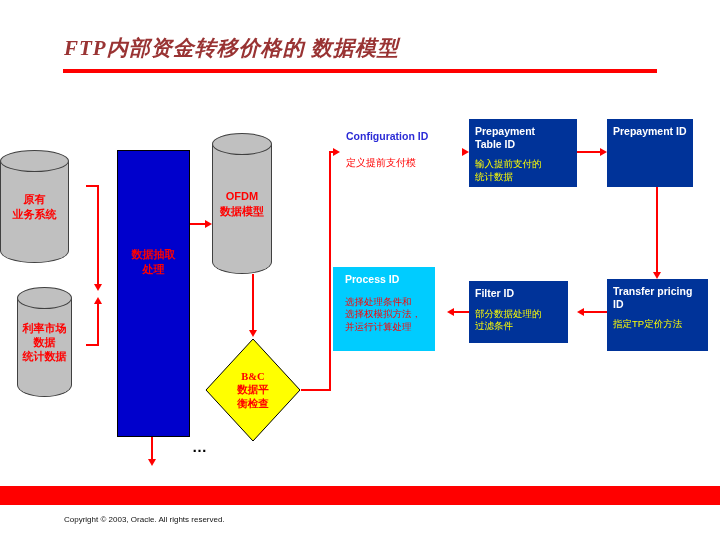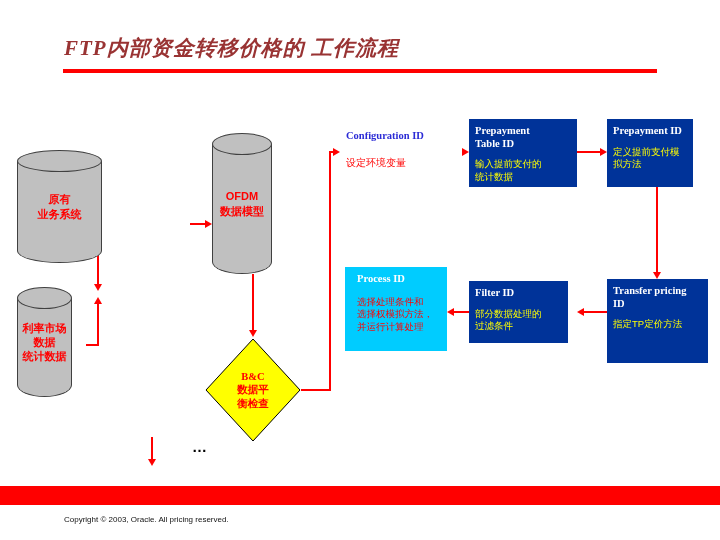--- a/index.html
+++ b/index.html
@@ -14,63 +14,63 @@
   
   .cyl{position:absolute;z-index:2;}
   .cyl .cap{position:absolute;left:0;right:0;top:0;height:22px;border:1px solid #404040;
             border-radius:50%;background:#c0c0c0;z-index:2;box-sizing:border-box;}
   .cyl .tube{position:absolute;left:0;right:0;top:11px;bottom:0;background:#c0c0c0;
              border:1px solid #404040;border-top:none;box-sizing:border-box;
              border-radius:0 0 50% 50% / 0 0 12px 12px;}
   .cyl .lbl{position:absolute;left:0;right:0;top:0;bottom:0;display:flex;align-items:center;
             justify-content:center;text-align:center;color:#ff0000;font-size:11px;font-weight:bold;
             white-space:pre-line;line-height:1.3;z-index:3;}
-  .cyl-src{left:17px;top:150px;width:69px;height:113px;padding-left:16px;}
+  .cyl-src{left:0;top:150px;width:69px;height:113px;}
   .cyl-mkt{left:17px;top:287px;width:55px;height:110px;}
   .cyl-ofdm{left:212px;top:133px;width:60px;height:141px;}
   
   .extract{position:absolute;left:117px;top:150px;width:73px;height:287px;background:#0000cc;
            border:1px solid #000;z-index:2;box-sizing:border-box;}
   .extract .lbl{position:absolute;left:0;right:0;top:96px;text-align:center;color:#ff0000;
                 font-weight:bold;font-size:11px;white-space:pre-line;line-height:1.35;}
   
   .diamond{position:absolute;left:205px;top:338px;width:96px;height:104px;z-index:2;}
   .diamond svg{position:absolute;left:0;top:0;}
   .diamond .lbl{position:absolute;left:0;right:0;top:0;bottom:0;display:flex;align-items:center;
                 justify-content:center;text-align:center;color:#ff0000;font-size:10.5px;
                 font-weight:bold;white-space:pre-line;line-height:1.25;font-family:Liberation Serif, serif;}
   
   .box{position:absolute;padding:6px;box-sizing:border-box;z-index:2;}
-  .box .bt{font-weight:bold;font-size:10.5px;line-height:1.2;white-space:pre-line;font-family:Liberation Serif, serif;}
+  .box .bt{font-weight:bold;font-size:10.5px;line-height:1.2;white-space:pre-line;}
   .box .bd{font-size:9.5px;line-height:1.35;white-space:pre-line;margin-top:8px;}
   .navy{background:#003399;}
   .navy .bt{color:#ffffff;}
   .navy .bd{color:#ffff00;}
   .cyanbox{background:#00ccff;}
   .cyanbox .bt{color:#ffffff;}
   .cyanbox .bd{color:#ff0000;margin-top:10px;}
   .whitebox{background:#ffffff;}
   .whitebox .bt{color:#2b2bd6;}
   .whitebox .bd{color:#ff0000;margin-top:13px;font-size:10px;}
   .b-config{left:340px;top:124px;width:122px;height:62px;}
   .b-preptable{left:469px;top:119px;width:108px;height:68px;}
   .b-prepid{left:607px;top:119px;width:86px;height:68px;}
-  .b-process{left:345px;top:267px;width:102px;height:84px;padding-left:12px;}
+  .b-process{left:333px;top:267px;width:102px;height:84px;padding-left:12px;}
   .b-filter{left:469px;top:281px;width:99px;height:62px;}
-  .b-transfer{left:607px;top:279px;width:101px;height:84px;}
+  .b-transfer{left:607px;top:279px;width:101px;height:72px;}
   .dots{position:absolute;left:192px;top:438px;font-size:15px;font-weight:bold;color:#000;z-index:2;}
   .bar{position:absolute;left:0;top:486px;width:720px;height:19px;background:#ff0000;z-index:2;}
   .copy{position:absolute;left:64px;top:515px;font-size:8px;color:#111;z-index:2;}
 </style>
 </head>
 <body>
 
 <div class="slide">
 
-  <div class="title">FTP内部资金转移价格的 工作流程</div>
+  <div class="title">FTP内部资金转移价格的 数据模型</div>
   <div class="rule"></div>
 
   <svg class="connectors" viewBox="0 0 720 540">
     <g>
       <path d="M86 186 H98 V284"></path>
         <polygon points="94,284 102,284 98,291"></polygon>
     </g>
     <g>
       <path d="M86 345 H98 V304"></path>
         <polygon points="94,304 102,304 98,297"></polygon>
@@ -121,53 +121,55 @@
   </div>
 
   <div class="cyl cyl-mkt">
     <div class="cap"></div>
     <div class="tube"></div>
     <div class="lbl">利率市场
 数据
 统计数据</div>
   </div>
 
+  <div class="extract">
+    <div class="lbl">数据抽取
+处理</div>
+  </div>
 
   <div class="cyl cyl-ofdm">
     <div class="cap"></div>
     <div class="tube"></div>
     <div class="lbl">OFDM
 数据模型</div>
   </div>
 
   <div class="diamond">
     <svg width="96" height="104" viewBox="0 0 96 104">
       <polygon points="48,1 95,52 48,103 1,52" fill="#ffff00" stroke="#000" stroke-width="1"></polygon>
     </svg>
     <div class="lbl">B&amp;C
 数据平
 衡检查</div>
   </div>
 
   <div class="box whitebox b-config">
     <div class="bt">Configuration ID</div>
-    <div class="bd">设定环境变量</div>
+    <div class="bd">定义提前支付模</div>
   </div>
 
   <div class="box navy b-preptable">
     <div class="bt">Prepayment
 Table ID</div>
     <div class="bd">输入提前支付的
 统计数据</div>
   </div>
 
   <div class="box navy b-prepid">
     <div class="bt">Prepayment ID</div>
-    <div class="bd">定义提前支付模
-拟方法</div>
   </div>
 
   <div class="box cyanbox b-process">
     <div class="bt">Process ID</div>
     <div class="bd">选择处理条件和
 选择权模拟方法，
 并运行计算处理</div>
   </div>
 
   <div class="box navy b-filter">
@@ -178,15 +180,15 @@
 
   <div class="box navy b-transfer">
     <div class="bt">Transfer pricing
 ID</div>
     <div class="bd">指定TP定价方法</div>
   </div>
 
   <div class="dots">…</div>
 
   <div class="bar"></div>
-  <div class="copy">Copyright © 2003, Oracle. All pricing reserved.</div>
+  <div class="copy">Copyright © 2003, Oracle. All rights reserved.</div>
 
 </div>
 
 </body></html>

